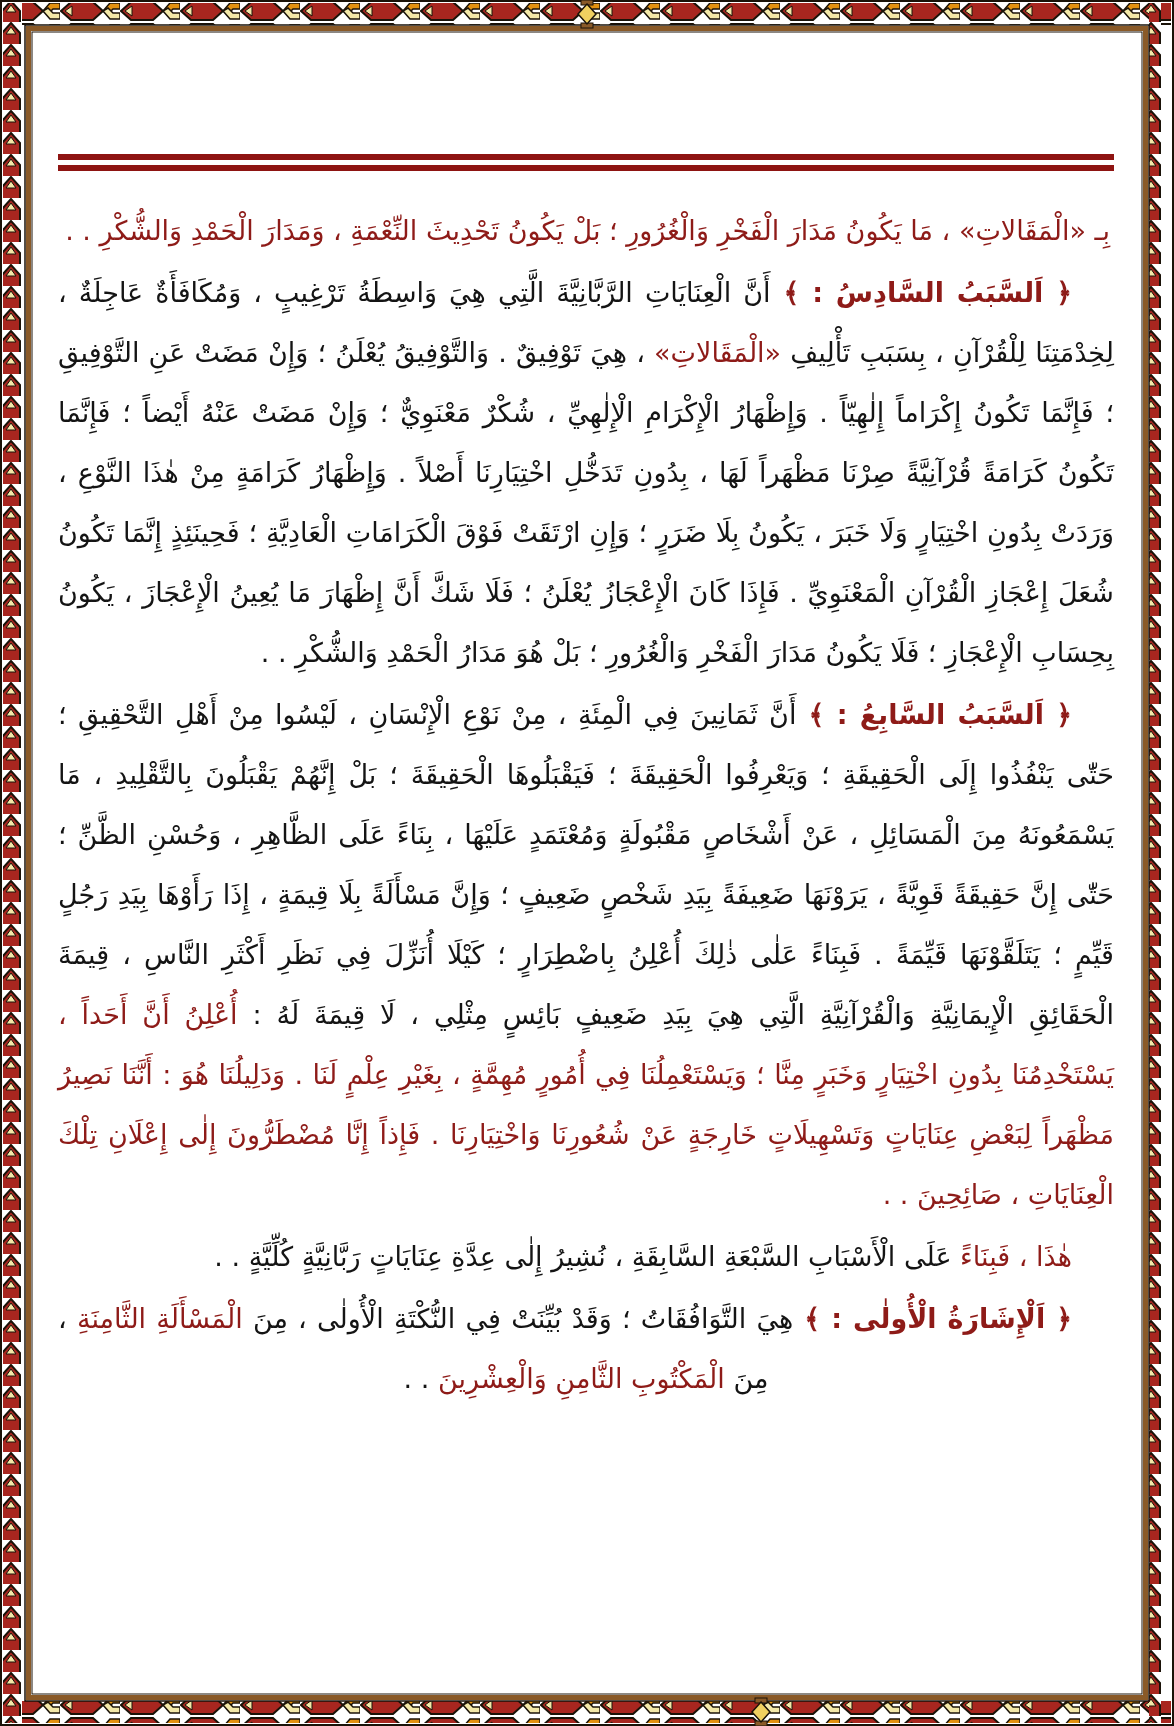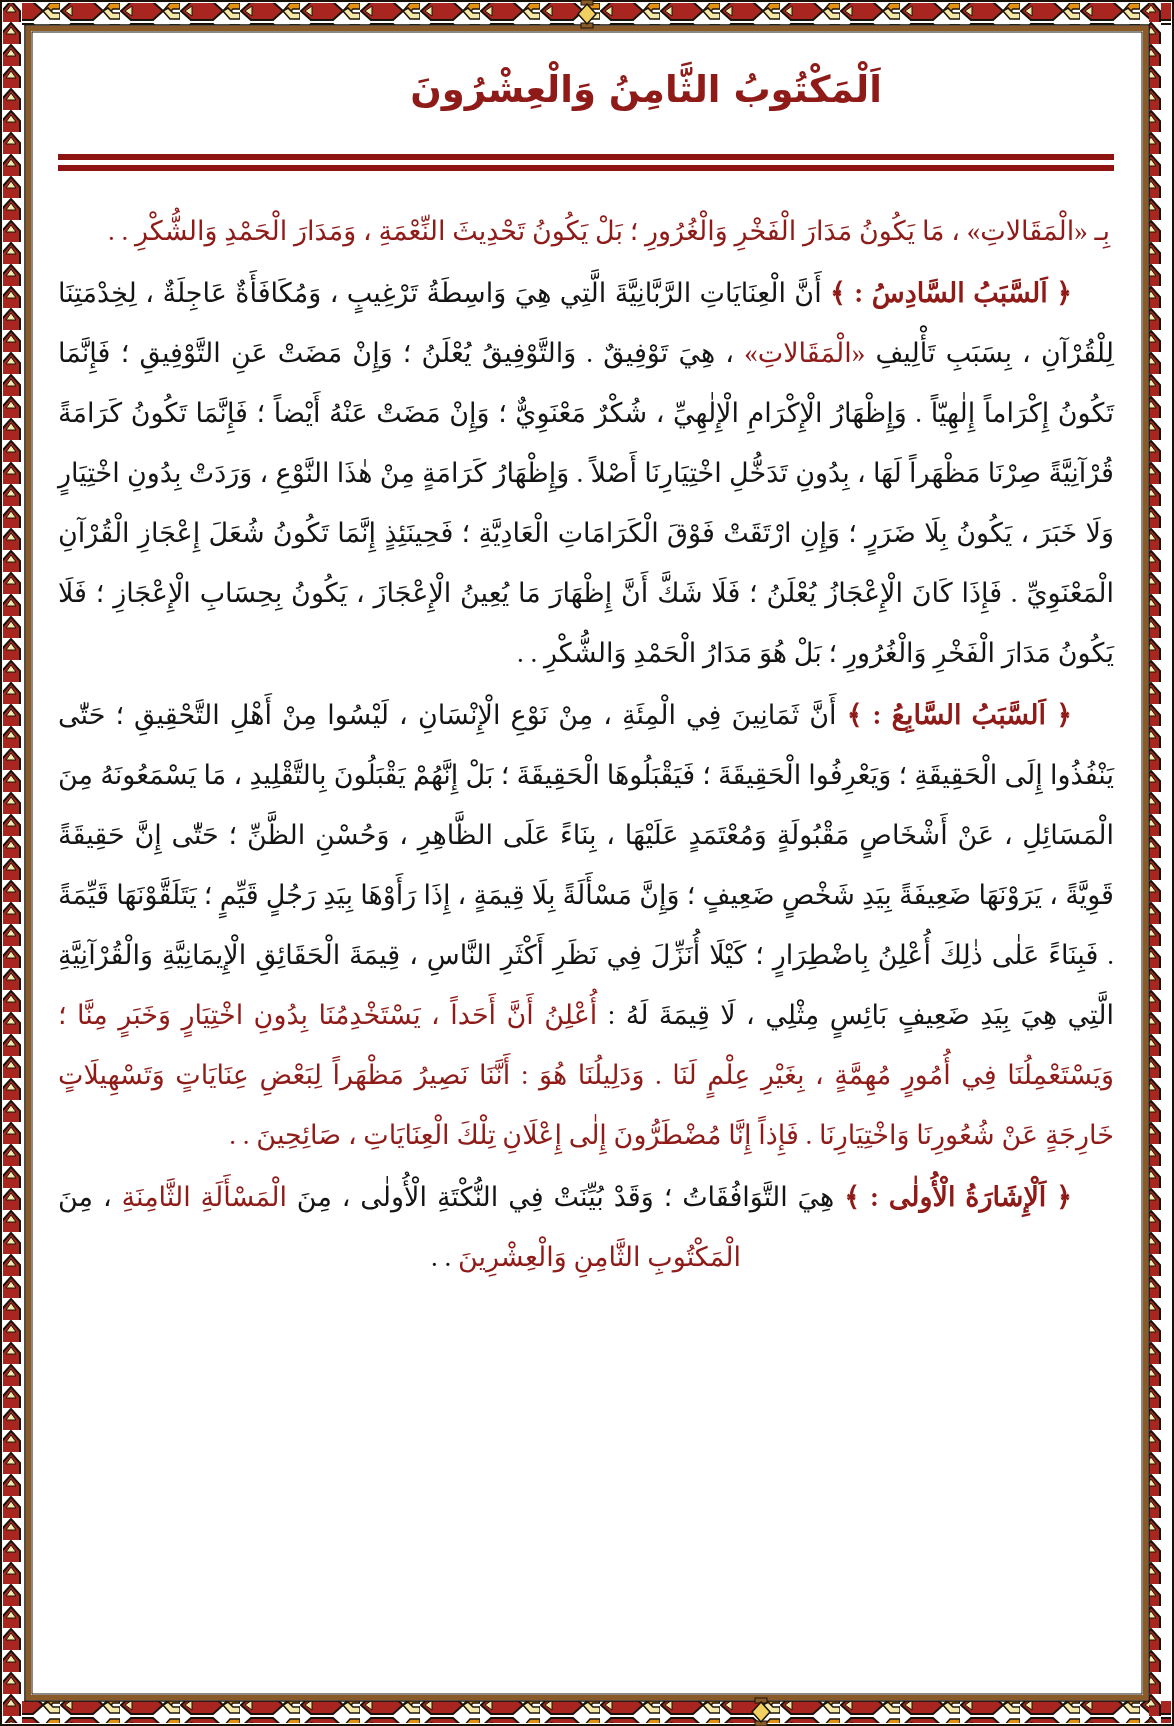--- a/index.html
+++ b/index.html
@@ -22,21 +22,21 @@
     padding-top:16px;padding-left:120px;
   }
   .double-rule{
     margin-top:18px;height:5px;
     border-top:6px solid #8e1412;border-bottom:6px solid #8e1412;
   }
   .body-text{
     margin-top:30px;font-size:27px;line-height:60px;color:#141414;
     text-align:justify;direction:rtl;
   }
-  .para{margin:0 0 2px 0;text-indent:42px;font-family:Liberation Serif, serif;}
+  .para{margin:0 0 2px 0;text-indent:42px;}
   .para.flush{text-indent:4px;}
   .para.centered-last{text-align-last:center;}
   .red{color:#8e1b18;}
   .heading{font-weight:bold;}
 </style>
 </head>
 <body>
 
 <div class="page">
 
@@ -77,24 +77,24 @@
 
     <g>
       <rect x="755" y="1698" width="12" height="5" fill="#8a5a28" stroke="#1a1208" stroke-width="1"></rect>
       <rect x="755" y="1721" width="12" height="5" fill="#8a5a28" stroke="#1a1208" stroke-width="1"></rect>
       <polygon points="761,1702 770,1712 761,1722 752,1712" fill="#f0d060" stroke="#1a1208" stroke-width="1.5"></polygon>
     </g>
   </svg>
 
   <div class="content">
     <div class="header">
-      <div class="doc-title">اَلْمَكْتُوبُ الثَّامِنُ وَالْعِشْرُونَ</div>
     </div>
     <div class="double-rule"></div>
     <div class="body-text">
         <p class="para flush"><span class="red">بِـ «الْمَقَالاتِ» ، مَا يَكُونُ مَدَارَ الْفَخْرِ وَالْغُرُورِ ؛ بَلْ يَكُونُ تَحْدِيثَ النِّعْمَةِ ، وَمَدَارَ الْحَمْدِ وَالشُّكْرِ . .</span></p>
         <p class="para"><span class="red heading">﴿ اَلسَّبَبُ السَّادِسُ : ﴾ </span><span class="">أَنَّ الْعِنَايَاتِ الرَّبَّانِيَّةَ الَّتِي هِيَ وَاسِطَةُ تَرْغِيبٍ ، وَمُكَافَأَةٌ عَاجِلَةٌ ، لِخِدْمَتِنَا لِلْقُرْآنِ ، بِسَبَبِ تَأْلِيفِ </span><span class="red">«الْمَقَالاتِ»</span><span class=""> ، هِيَ تَوْفِيقٌ . وَالتَّوْفِيقُ يُعْلَنُ ؛ وَإِنْ مَضَتْ عَنِ التَّوْفِيقِ ؛ فَإِنَّمَا تَكُونُ إِكْرَاماً إِلٰهِيّاً . وَإِظْهَارُ الْإِكْرَامِ الْإِلٰهِيِّ ، شُكْرٌ مَعْنَوِيٌّ ؛ وَإِنْ مَضَتْ عَنْهُ أَيْضاً ؛ فَإِنَّمَا تَكُونُ كَرَامَةً قُرْآنِيَّةً صِرْنَا مَظْهَراً لَهَا ، بِدُونِ تَدَخُّلِ اخْتِيَارِنَا أَصْلاً . وَإِظْهَارُ كَرَامَةٍ مِنْ هٰذَا النَّوْعِ ، وَرَدَتْ بِدُونِ اخْتِيَارٍ وَلَا خَبَرَ ، يَكُونُ بِلَا ضَرَرٍ ؛ وَإِنِ ارْتَقَتْ فَوْقَ الْكَرَامَاتِ الْعَادِيَّةِ ؛ فَحِينَئِذٍ إِنَّمَا تَكُونُ شُعَلَ إِعْجَازِ الْقُرْآنِ الْمَعْنَوِيِّ . فَإِذَا كَانَ الْإِعْجَازُ يُعْلَنُ ؛ فَلَا شَكَّ أَنَّ إِظْهَارَ مَا يُعِينُ الْإِعْجَازَ ، يَكُونُ بِحِسَابِ الْإِعْجَازِ ؛ فَلَا يَكُونُ مَدَارَ الْفَخْرِ وَالْغُرُورِ ؛ بَلْ هُوَ مَدَارُ الْحَمْدِ وَالشُّكْرِ . .</span></p>
         <p class="para"><span class="red heading">﴿ اَلسَّبَبُ السَّابِعُ : ﴾ </span><span class="">أَنَّ ثَمَانِينَ فِي الْمِئَةِ ، مِنْ نَوْعِ الْإِنْسَانِ ، لَيْسُوا مِنْ أَهْلِ التَّحْقِيقِ ؛ حَتّٰى يَنْفُذُوا إِلَى الْحَقِيقَةِ ؛ وَيَعْرِفُوا الْحَقِيقَةَ ؛ فَيَقْبَلُوهَا الْحَقِيقَةَ ؛ بَلْ إِنَّهُمْ يَقْبَلُونَ بِالتَّقْلِيدِ ، مَا يَسْمَعُونَهُ مِنَ الْمَسَائِلِ ، عَنْ أَشْخَاصٍ مَقْبُولَةٍ وَمُعْتَمَدٍ عَلَيْهَا ، بِنَاءً عَلَى الظَّاهِرِ ، وَحُسْنِ الظَّنِّ ؛ حَتّٰى إِنَّ حَقِيقَةً قَوِيَّةً ، يَرَوْنَهَا ضَعِيفَةً بِيَدِ شَخْصٍ ضَعِيفٍ ؛ وَإِنَّ مَسْأَلَةً بِلَا قِيمَةٍ ، إِذَا رَأَوْهَا بِيَدِ رَجُلٍ قَيِّمٍ ؛ يَتَلَقَّوْنَهَا قَيِّمَةً . فَبِنَاءً عَلٰى ذٰلِكَ أُعْلِنُ بِاضْطِرَارٍ ؛ كَيْلَا أُنَزِّلَ فِي نَظَرِ أَكْثَرِ النَّاسِ ، قِيمَةَ الْحَقَائِقِ الْإِيمَانِيَّةِ وَالْقُرْآنِيَّةِ الَّتِي هِيَ بِيَدِ ضَعِيفٍ بَائِسٍ مِثْلِي ، لَا قِيمَةَ لَهُ : </span><span class="red">أُعْلِنُ أَنَّ أَحَداً ، يَسْتَخْدِمُنَا بِدُونِ اخْتِيَارٍ وَخَبَرٍ مِنَّا ؛ وَيَسْتَعْمِلُنَا فِي أُمُورٍ مُهِمَّةٍ ، بِغَيْرِ عِلْمٍ لَنَا . وَدَلِيلُنَا هُوَ : أَنَّنَا نَصِيرُ مَظْهَراً لِبَعْضِ عِنَايَاتٍ وَتَسْهِيلَاتٍ خَارِجَةٍ عَنْ شُعُورِنَا وَاخْتِيَارِنَا . فَإِذاً إِنَّا مُضْطَرُّونَ إِلٰى إِعْلَانِ تِلْكَ الْعِنَايَاتِ ، صَائِحِينَ . .</span></p>
+        <p class="para"><span class="red">هٰذَا ، فَبِنَاءً </span><span class="">عَلَى الْأَسْبَابِ السَّبْعَةِ السَّابِقَةِ ، نُشِيرُ إِلٰى عِدَّةِ عِنَايَاتٍ رَبَّانِيَّةٍ كُلِّيَّةٍ . .</span></p>
         <p class="para centered-last"><span class="red heading">﴿ اَلْإِشَارَةُ الْأُولٰى : ﴾ </span><span class="">هِيَ التَّوَافُقَاتُ ؛ وَقَدْ بُيِّنَتْ فِي النُّكْتَةِ الْأُولٰى ، مِنَ </span><span class="red">الْمَسْأَلَةِ الثَّامِنَةِ</span><span class=""> ، مِنَ </span><span class="red">الْمَكْتُوبِ الثَّامِنِ وَالْعِشْرِينَ</span><span class=""> . .</span></p>
       </div>
   </div>
 
 </div>
 
 </body></html>

